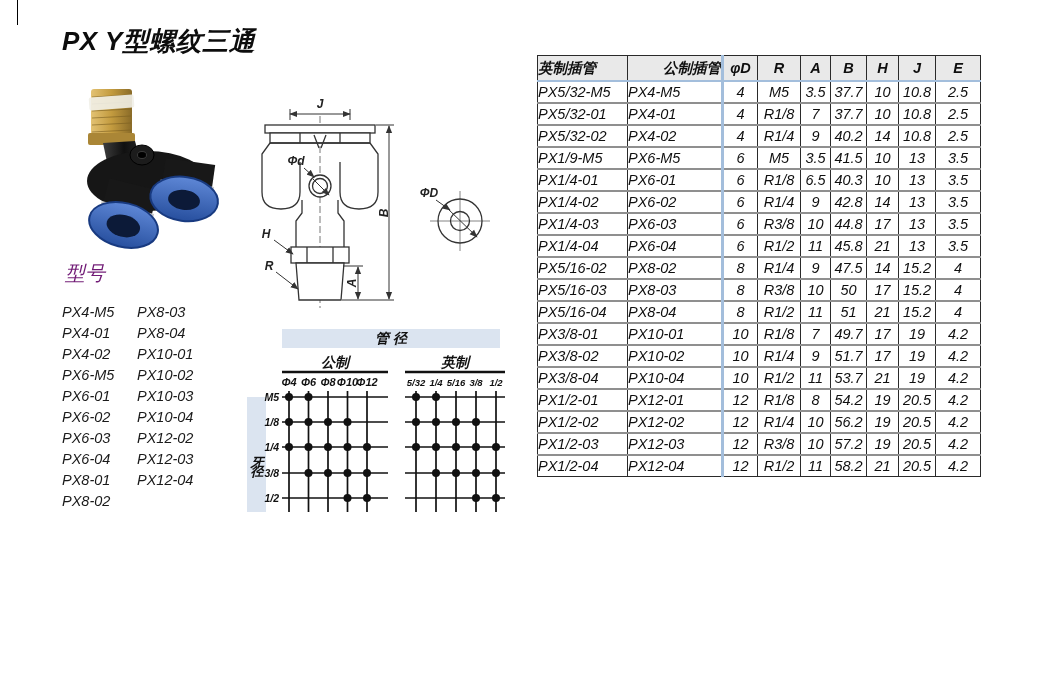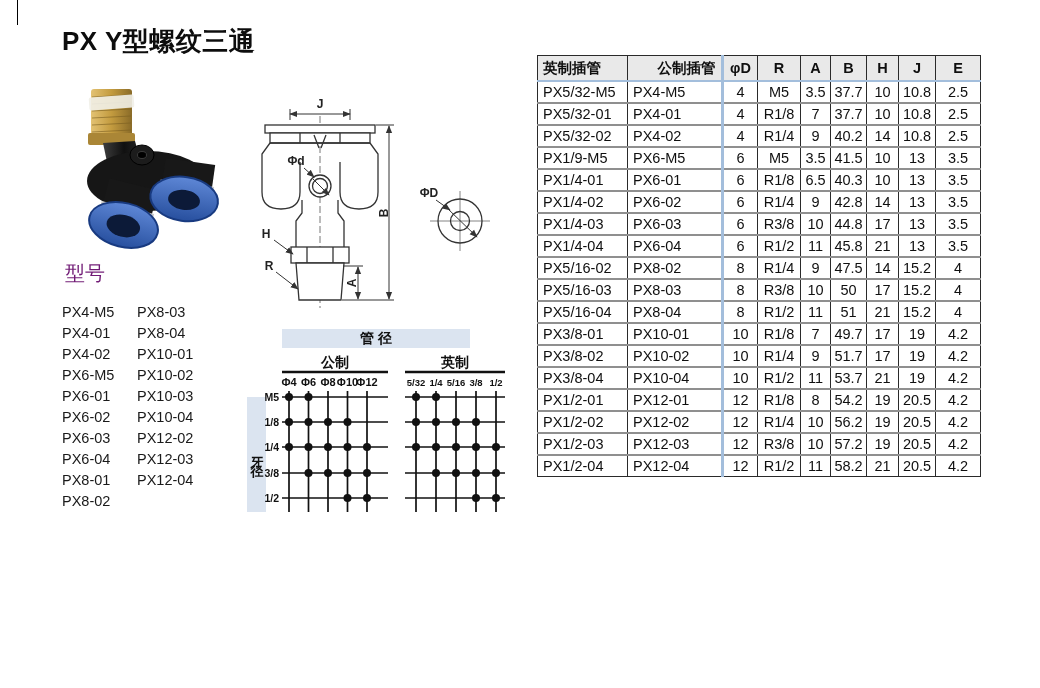--- a/index.html
+++ b/index.html
@@ -1,40 +1,40 @@
 <!DOCTYPE html>
 <html><head>
 <meta charset="utf-8">
 <style>
   html,body{margin:0;padding:0;background:#fff;}
   .page{position:relative;width:1040px;height:688px;background:#fff;overflow:hidden;
-        font-family:"Liberation Sans","DejaVu Sans",sans-serif;color:#111;}
+        font-family:"Liberation Sans","DejaVu Sans",sans-serif;color:#111;font-style:italic;}
   .corner-line{position:absolute;left:17px;top:0;width:1px;height:25px;background:#000;}
   .title{position:absolute;left:62px;top:24px;margin:0;font-size:26px;font-weight:bold;color:#0d0d0d;letter-spacing:.5px;}
   .photo-wrap{position:absolute;left:75px;top:85px;width:155px;height:165px;}
   .drawing-wrap{position:absolute;left:250px;top:96px;width:262px;height:224px;}
   .models-heading{position:absolute;left:65px;top:260px;font-size:20px;color:#701a75;}
   .models{position:absolute;left:62px;top:302px;display:flex;}
   .models ul{list-style:none;margin:0;padding:0;font-size:14.5px;line-height:21px;color:#1a1a1a;}
   .models ul:first-child{width:75px;}
-  .pipe-title{position:absolute;left:282px;top:329px;width:188px;height:19px;background:#dbe4f0;
+  .pipe-title{position:absolute;left:282px;top:329px;width:218px;height:19px;background:#dbe4f0;
               font-size:14px;font-weight:bold;display:flex;align-items:center;justify-content:center;}
   .thread-axis{position:absolute;left:247px;top:397px;width:19px;height:115px;background:#dbe4f0;
                display:flex;align-items:center;justify-content:center;
                writing-mode:vertical-rl;text-orientation:upright;font-size:13px;font-weight:bold;letter-spacing:9px;}
   .pipe-grid{position:absolute;left:252px;top:350px;}
   .spec-table{position:absolute;left:537px;top:55px;border-collapse:collapse;table-layout:fixed;
               font-size:14.5px;color:#0f0f0f;border:1px solid #2a2a2a;}
   .spec-table th,.spec-table td{border-right:1px solid #2a2a2a;padding:0;text-align:center;
               white-space:nowrap;overflow:hidden;}
   .spec-table th{background:#e9e9e9;height:24px;font-weight:bold;border-bottom:2px solid #a3bedc;font-size:14.5px;}
   .spec-table td{height:20px;line-height:20px;}
   .spec-table tbody tr + tr td{border-top:2px solid #8f8f8f;}
-  .spec-table th.c0,.spec-table td.c0,.spec-table td.c1{text-align:left;padding-left:5px;}
-  .spec-table th.c1{text-align:center;padding-left:24px;}
+  .spec-table th.c0,.spec-table td.c0,.spec-table td.c1{text-align:left;}
+  .spec-table th.c1{text-align:right;padding-left:24px;}
   .spec-table th.c1,.spec-table td.c1{border-right:3px solid #a3bedc;}
   .spec-table th.c8,.spec-table td.c8{border-right:none;}
 </style>
 </head>
 <body>
 
 <div class="page">
 
   <div class="corner-line"></div>
 

